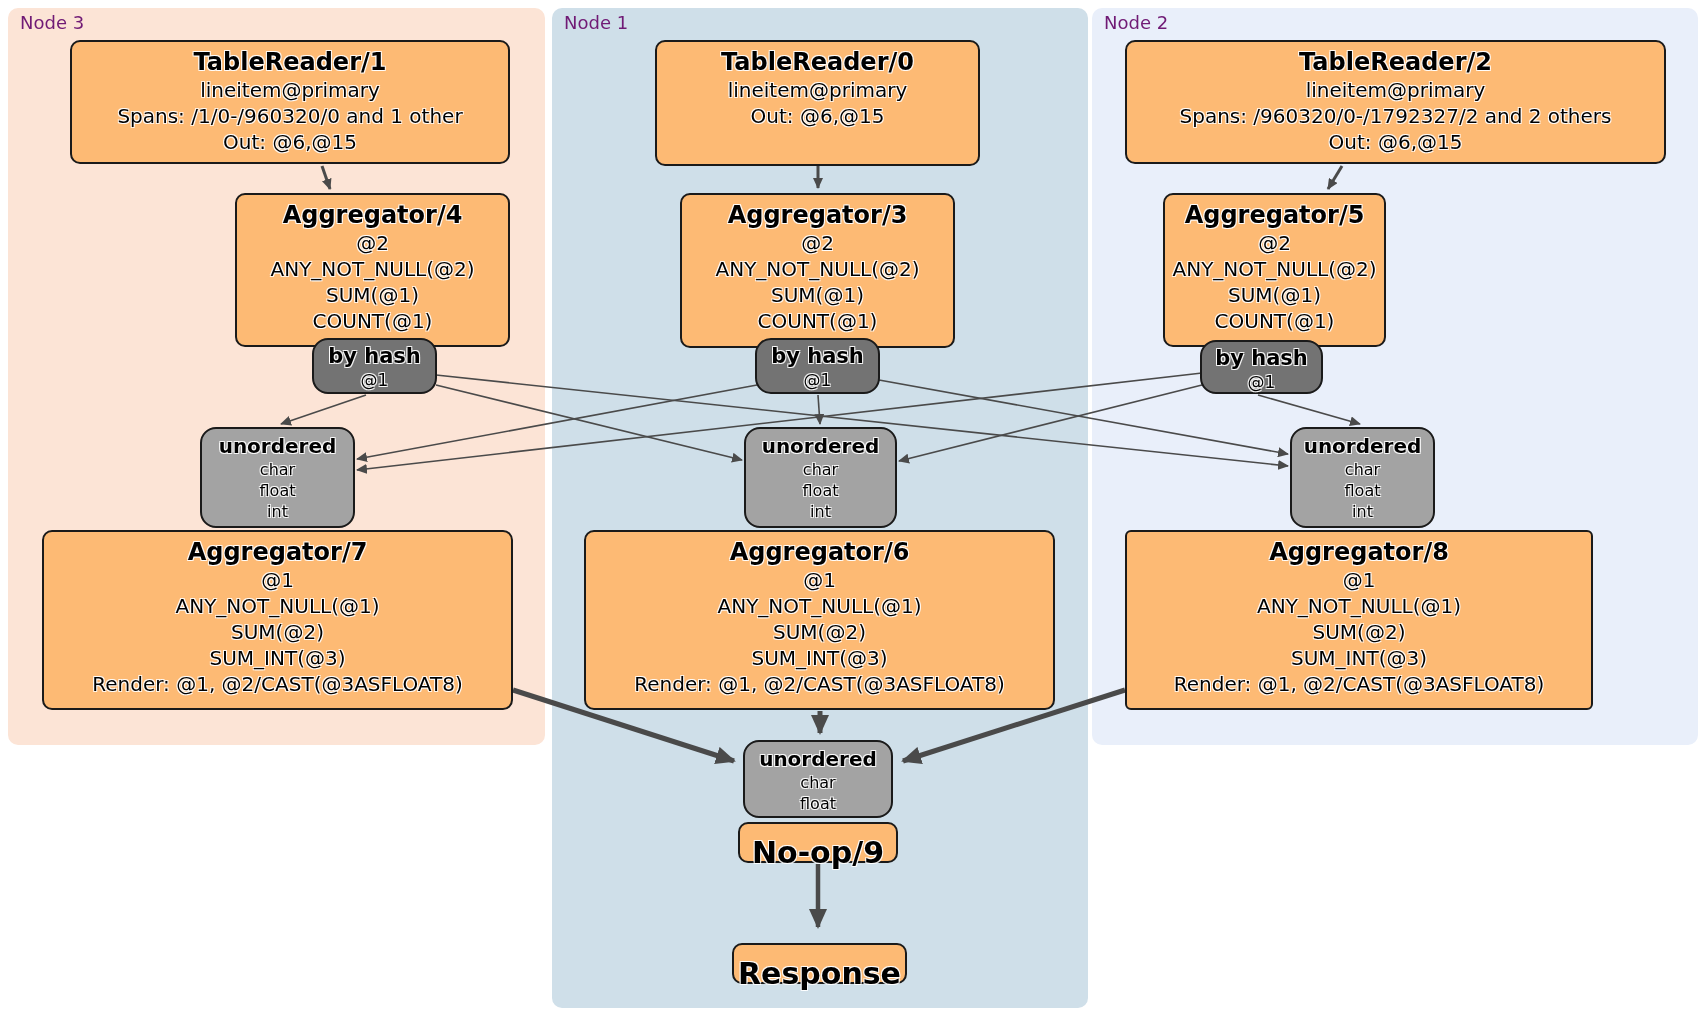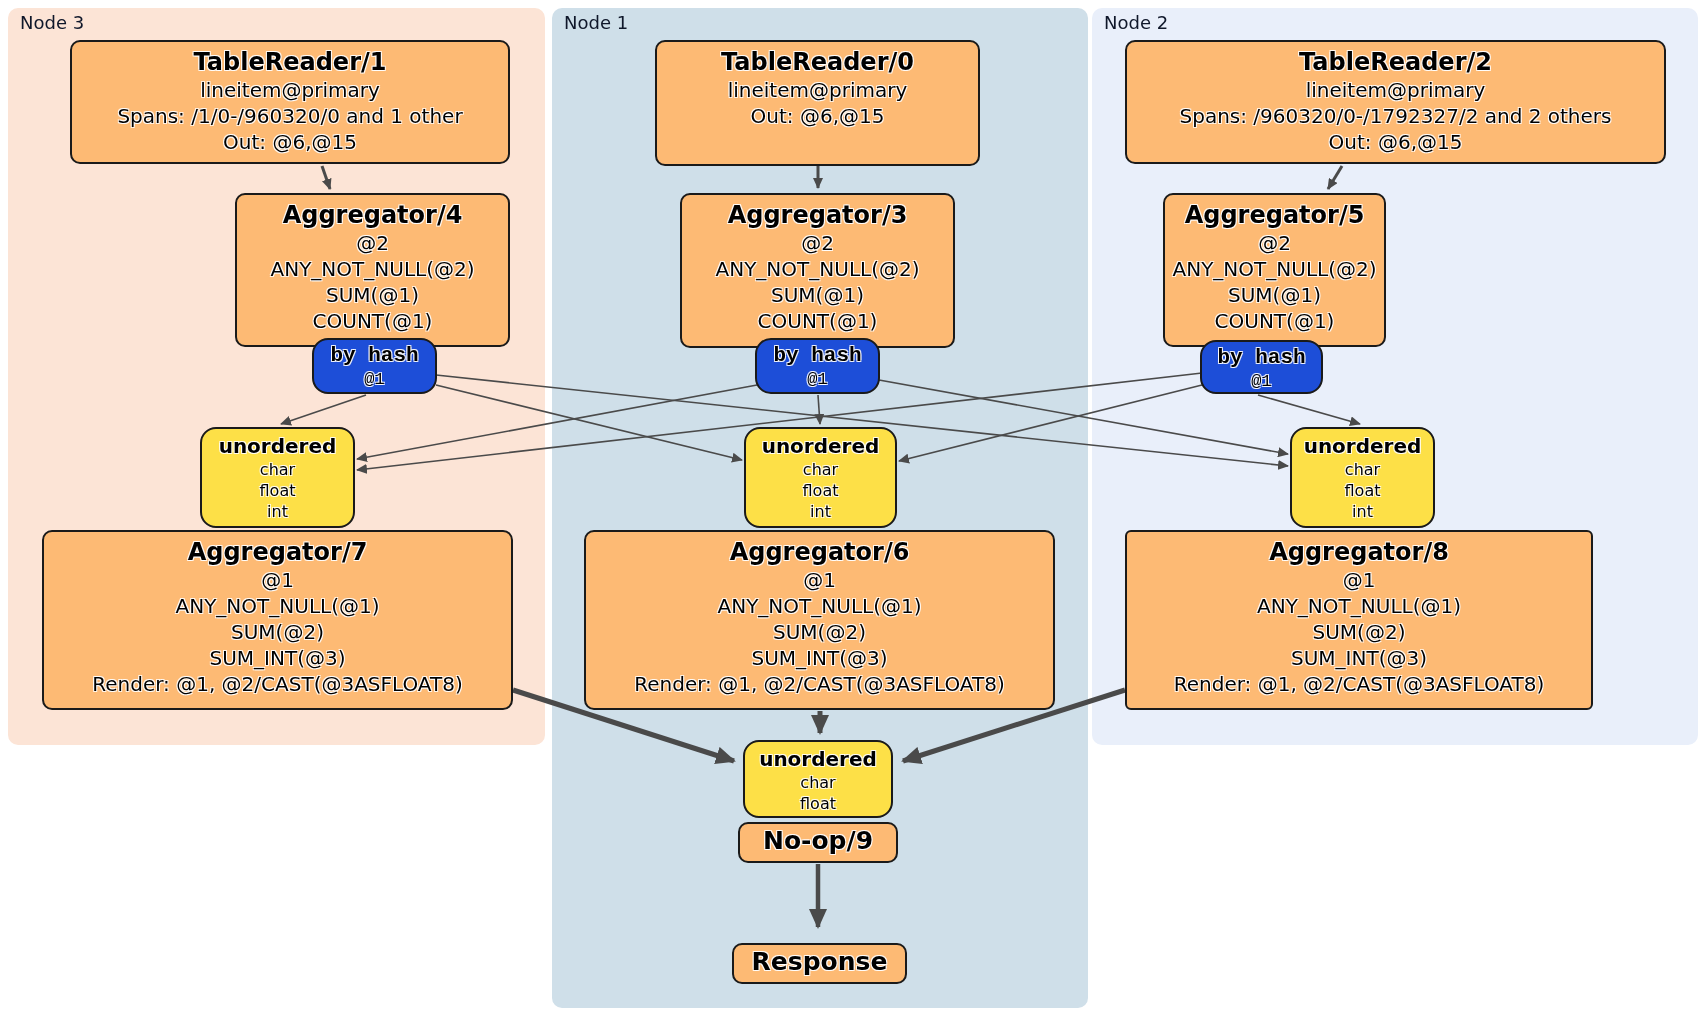--- a/index.html
+++ b/index.html
@@ -7,57 +7,57 @@
     position:relative;
     width:1706px;height:1016px;
     font-family:"DejaVu Sans","Liberation Sans",sans-serif;
     color:#000;
     overflow:hidden;
     background:#ffffff;
   }
   .panel{position:absolute;border-radius:10px;}
   .panel-label{
     position:absolute;top:4px;left:12px;
-    font-size:18px;color:#0f172a;
+    font-size:18px;color:#701a75;
   }
   #edges{position:absolute;left:0;top:0;z-index:2;}
   .box{
     position:absolute;z-index:3;
     background:#fdba74;
     border:2px solid #1a1a1a;
     border-radius:10px;
     text-align:center;
     box-sizing:border-box;
   }
   .halo{
     text-shadow:1px 1px 0 rgba(255,255,255,.85),-1px 1px 0 rgba(255,255,255,.85),
                 1px -1px 0 rgba(255,255,255,.85),-1px -1px 0 rgba(255,255,255,.85);
   }
   .box .title{font-size:24px;font-weight:bold;line-height:30px;padding-top:5px;}
   .box .line{font-size:20px;line-height:26px;white-space:nowrap;}
   .router{
     position:absolute;z-index:4;
-    background:#1d4ed8;
+    background:#737373;
     border:2px solid #1a1a1a;
     border-radius:16px;
-    text-align:center;box-sizing:border-box;font-family:Liberation Mono, monospace;
+    text-align:center;box-sizing:border-box;
   }
   .router .rtitle{font-size:21px;font-weight:bold;line-height:26px;padding-top:3px;}
   .router .rdetail{font-size:17px;line-height:22px;}
   .sync{
     position:absolute;z-index:4;
-    background:#fde047;
+    background:#a3a3a3;
     border:2px solid #1a1a1a;
     border-radius:16px;
     text-align:center;box-sizing:border-box;
   }
   .sync .stitle{font-size:20px;font-weight:bold;line-height:26px;padding-top:4px;}
   .sync .stype{font-size:16px;line-height:21px;}
   .small-box{z-index:5;}
-  .small-box .title{font-size:25px;line-height:34px;padding-top:0;}
+  .small-box .title{font-size:30px;line-height:34px;padding-top:12px;}
 </style>
 </head>
 <body>
 
 <div id="stage">
 
   <div class="panel" style="left:8px;top:8px;width:537px;height:737px;background:#fce4d6;">
     <div class="panel-label">Node 3</div>
   </div>
   <div class="panel" style="left:552px;top:8px;width:536px;height:1000px;background:#cfdfe9;">

